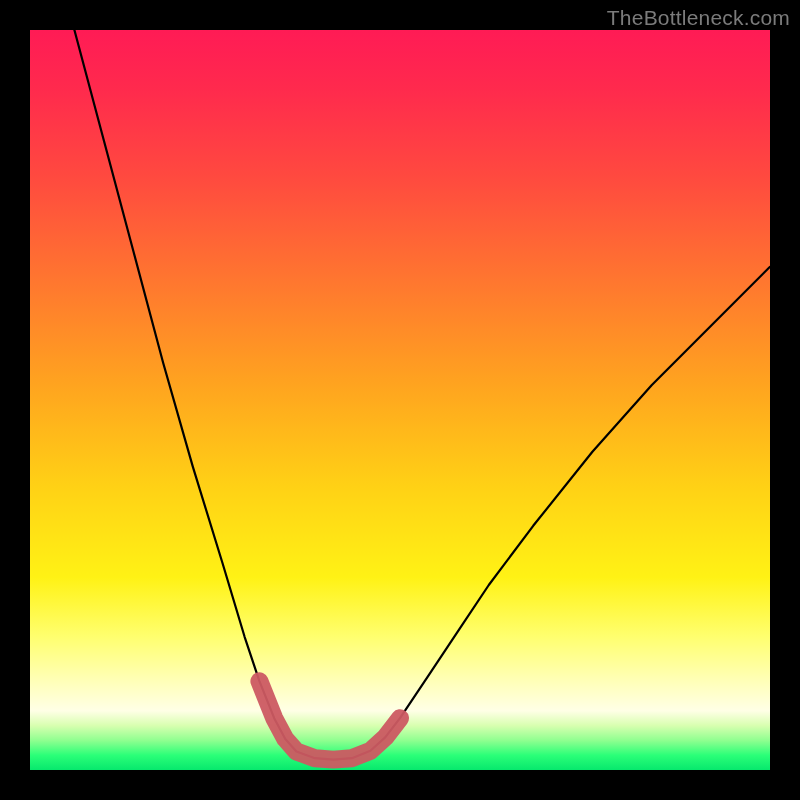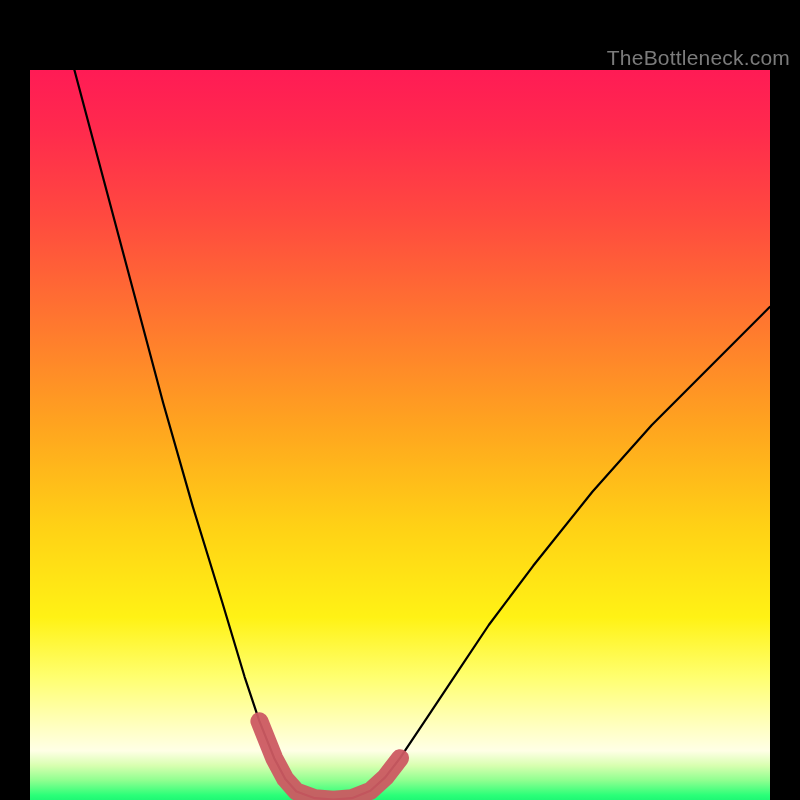--- a/index.html
+++ b/index.html
@@ -7,21 +7,20 @@
     width: 800px;
     height: 800px;
     background: #000;
     position: relative;
     font-family: Arial, Helvetica, sans-serif;
   }
   .frame {
     position: absolute;
     inset: 0;
     background: #000;
-    margin-top: 40px;
   }
   .plot-area {
     position: absolute;
     left: 30px;
     top: 30px;
     width: 740px;
     height: 740px;
     overflow: hidden;
   }
   .gradient {

